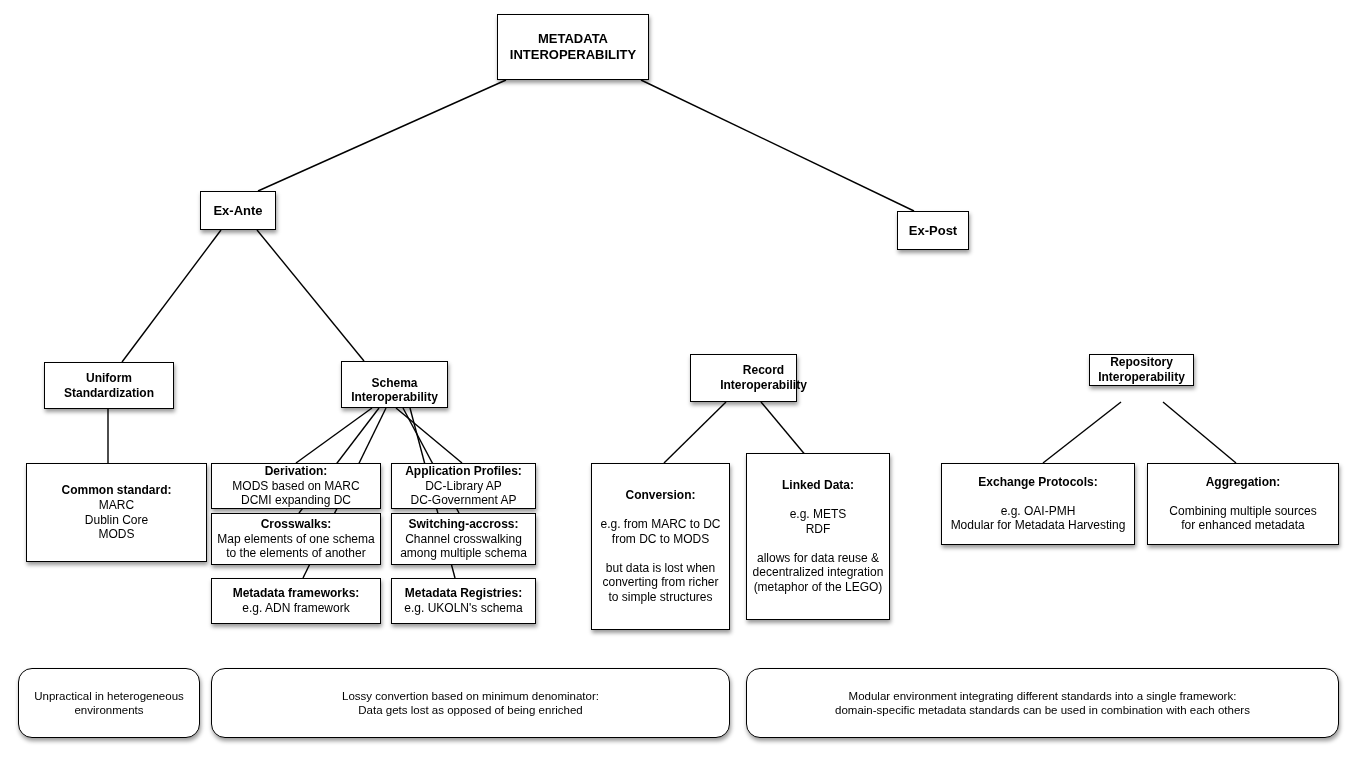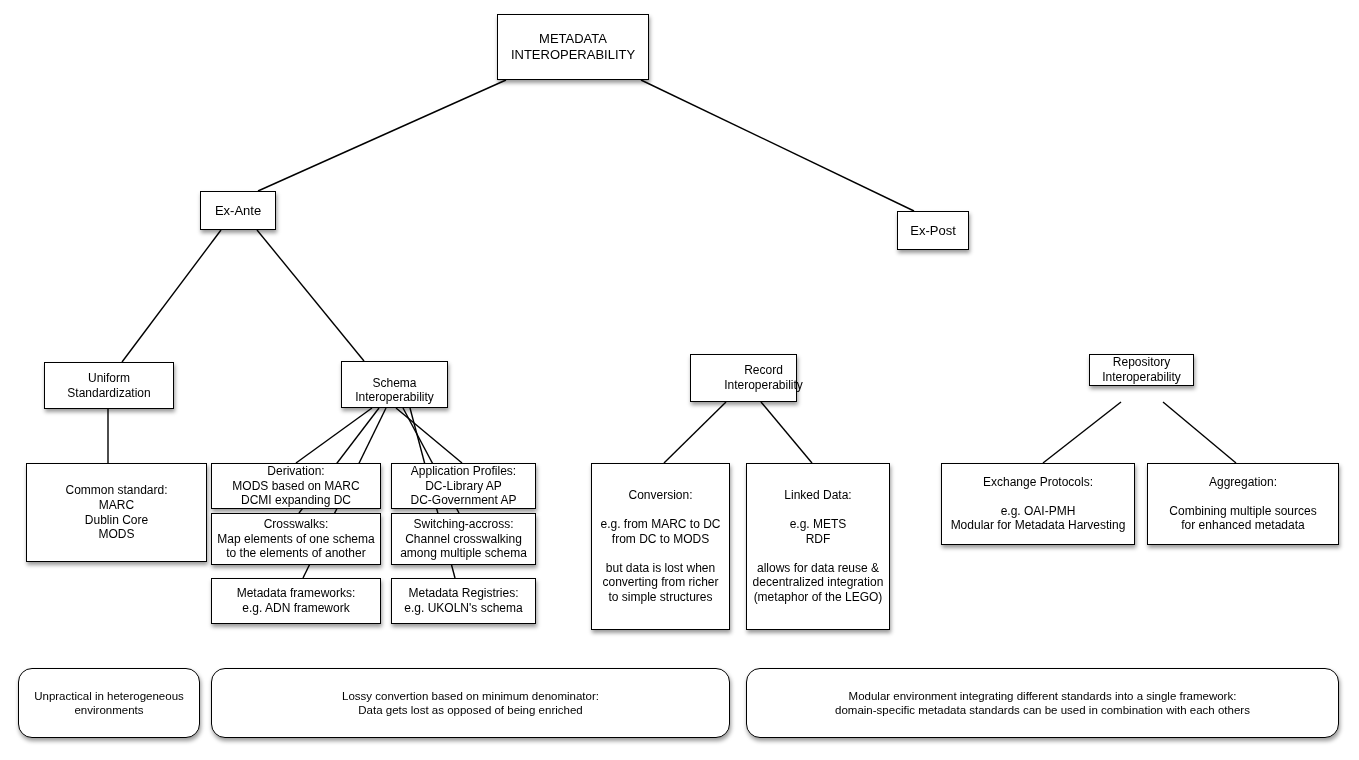--- a/index.html
+++ b/index.html
@@ -26,21 +26,21 @@
     display: flex;
     flex-direction: column;
     align-items: center;
     justify-content: center;
     text-align: center;
     line-height: 1.22;
     font-size: 12px;
     padding: 2px 4px;
   }
   .node .t { white-space: pre-line; }
-  .bold { font-weight: normal; }
+  .bold { font-weight: bold; }
   .fs13 { font-size: 13px; }
   .gap { margin-top: 14px; }
   .rounded {
     border-radius: 14px;
     font-size: 11.5px;
   }
   
   #n-root        { left: 497px;  top: 14px;  width: 152px; height: 66px; }
   #n-exante      { left: 200px;  top: 191px; width: 76px;  height: 39px; }
   #n-expost      { left: 897px;  top: 211px; width: 72px;  height: 39px; }
@@ -49,21 +49,21 @@
   #n-record      { left: 690px;  top: 354px; width: 107px; height: 48px; padding-left: 44px; }
   #n-repository  { left: 1089px; top: 354px; width: 105px; height: 32px; }
   #n-common      { left: 18px;   top: 463px; width: 181px; height: 99px; margin-left: 8px; }
   #n-derivation  { left: 211px;  top: 463px; width: 170px; height: 46px; }
   #n-crosswalks  { left: 211px;  top: 513px; width: 170px; height: 52px; }
   #n-frameworks  { left: 211px;  top: 578px; width: 170px; height: 46px; }
   #n-appprof     { left: 391px;  top: 463px; width: 145px; height: 46px; }
   #n-switching   { left: 391px;  top: 513px; width: 145px; height: 52px; }
   #n-registries  { left: 391px;  top: 578px; width: 145px; height: 46px; }
   #n-conversion  { left: 591px;  top: 463px; width: 139px; height: 167px; }
-  #n-linked      { left: 746px;  top: 463px; width: 144px; height: 167px; }
+  #n-linked      { left: 746px;  top: 453px; width: 144px; height: 167px; }
   #n-exchange    { left: 941px;  top: 463px; width: 194px; height: 82px; }
   #n-aggregation { left: 1147px; top: 463px; width: 192px; height: 82px; }
   #n-note1       { left: 18px;   top: 668px; width: 182px; height: 70px; }
   #n-note2       { left: 211px;  top: 668px; width: 519px; height: 70px; }
   #n-note3       { left: 746px;  top: 668px; width: 593px; height: 70px; }
 </style>
 </head>
 <body>
 
 <div id="canvas">

